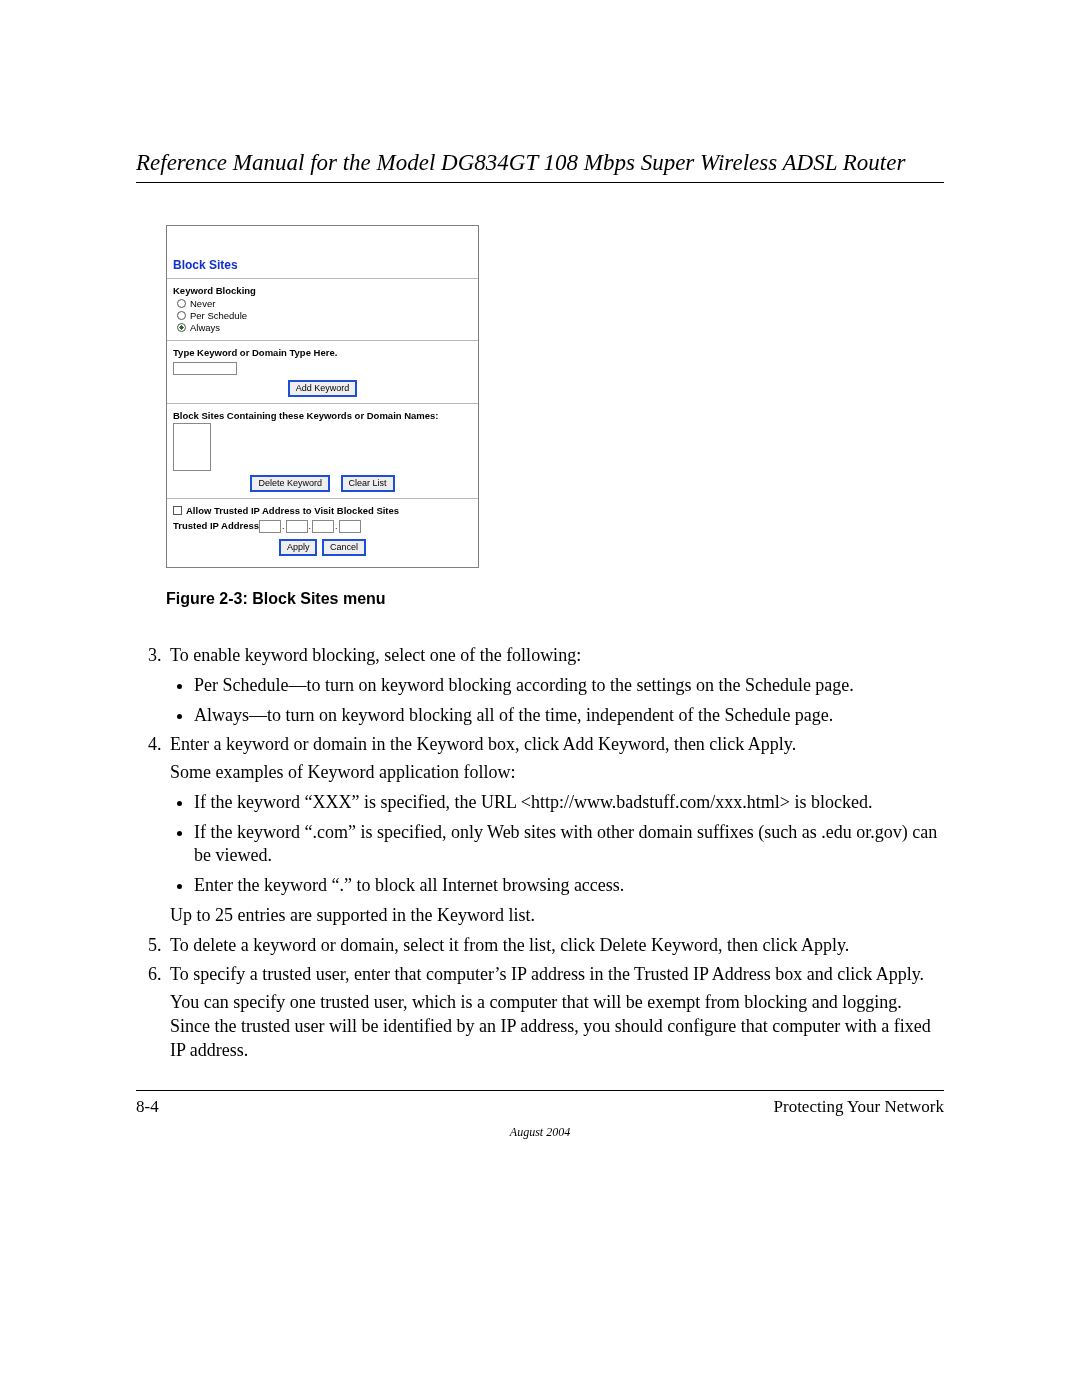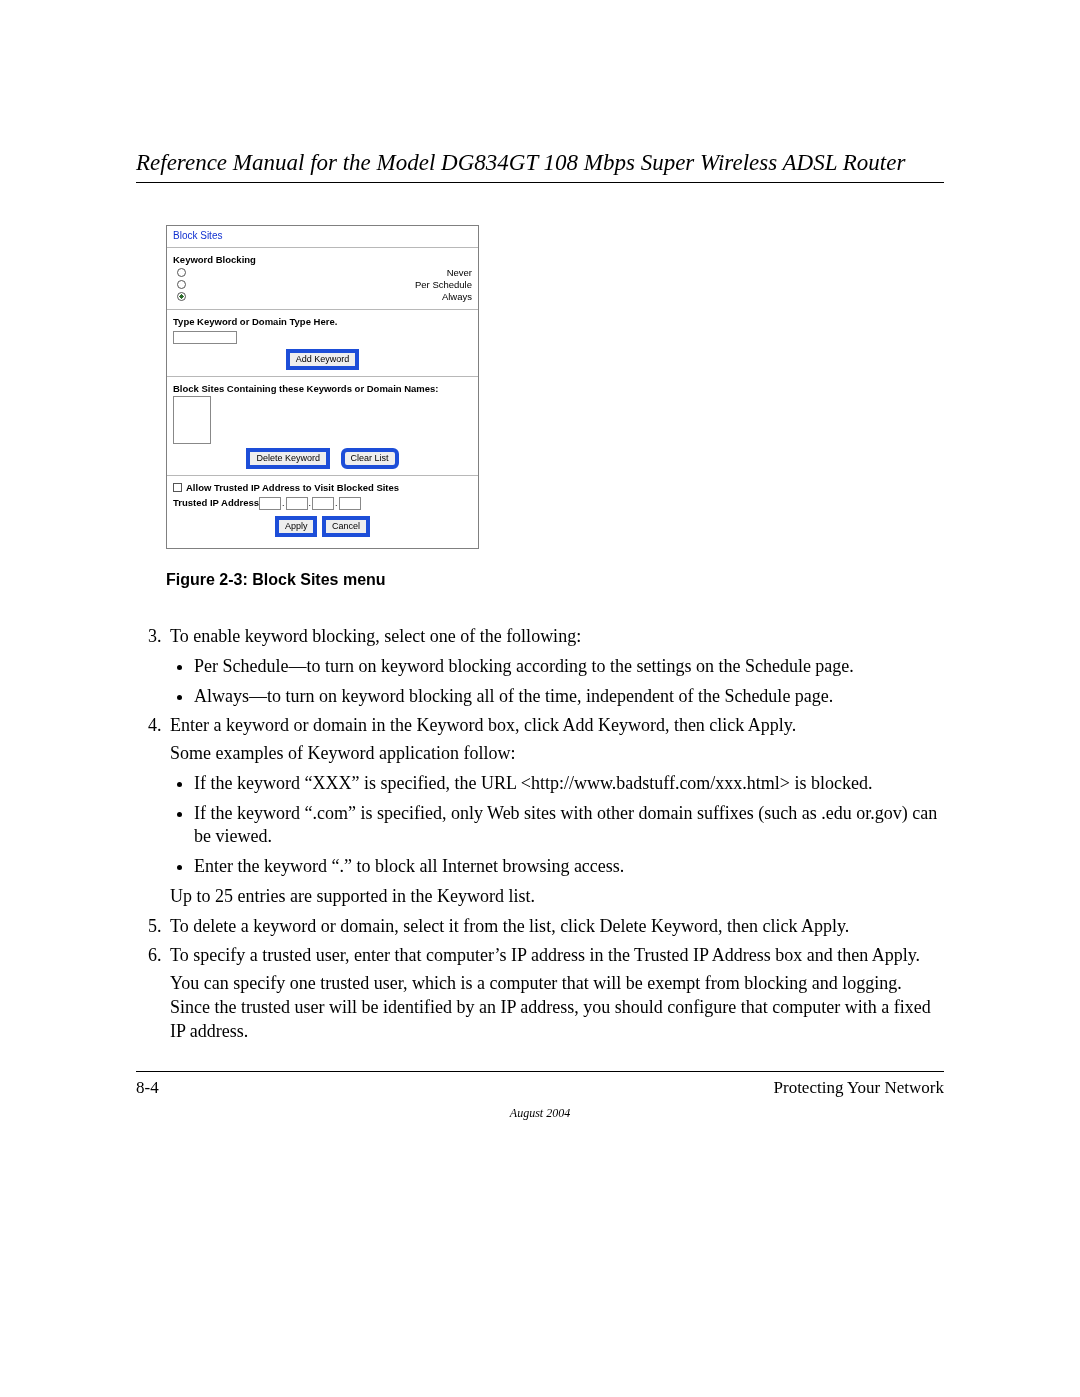--- a/index.html
+++ b/index.html
@@ -34,45 +34,46 @@
   }
   .screenshot {
     border: 1px solid #808080;
     background: #fff;
     font-family: Arial, sans-serif;
     font-size: 9.5px;
     color: #000;
   }
   .ss-title {
     color: #1030d0;
-    font-weight: normal;
-    font-size: 10px;
+    font-weight: bold;
+    font-size: 12px;
     border-bottom: 1px solid #b8b8b8;
     padding: 4px 6px 6px 6px;
+    margin-top: 28px;
   }
   .ss-section {
     border-bottom: 1px solid #b8b8b8;
     padding: 6px;
   }
   .ss-section.last { border-bottom: none; }
   .ss-bold { font-weight: bold; margin-bottom: 2px; }
-  .radio-row { display: flex; align-items: center; gap: 4px; margin: 1px 0 1px 4px; justify-content: space-between; }
+  .radio-row { display: flex; align-items: center; gap: 4px; margin: 1px 0 1px 4px; }
   .radio {
     width: 9px; height: 9px; border: 1px solid #555; border-radius: 50%;
     display: inline-block; background: #fff;
     box-sizing: border-box;
   }
   .radio.checked { background: radial-gradient(#2a6a2a 0 40%, #fff 45% 100%); }
   .tiny-input {
     border: 1px solid #888; background: #fff; height: 13px; box-sizing: border-box;
     display: inline-block;
   }
   .center { text-align: center; }
   .mini-btn {
-    display: inline-block; border: 4px solid #1d4ed8; background: #eee;
+    display: inline-block; border: 2px solid #1d4ed8; background: #eee;
     font-size: 9px; padding: 1px 6px; line-height: 11px;
     font-family: Arial, sans-serif;
   }
   .listarea {
     border: 1px solid #888; height: 46px; width: 36px; margin: 2px 0 4px 0; background: #fff;
   }
   .checkbox {
     width: 9px; height: 9px; border: 1px solid #555; display: inline-block;
     background: #fff; box-sizing: border-box; margin-right: 4px;
     vertical-align: middle;
@@ -154,21 +155,21 @@
         <div class="center" style="margin-top:3px;">
           <span class="mini-btn">Add Keyword</span>
         </div>
       </div>
 
       <div class="ss-section">
         <div class="ss-bold">Block Sites Containing these Keywords or Domain Names:</div>
         <div class="listarea"></div>
         <div class="center">
           <span class="mini-btn">Delete Keyword</span>
-          <span class="mini-btn" style="margin-left:8px;border-radius:6px;">Clear List</span>
+          <span class="mini-btn" style="margin-left:8px;">Clear List</span>
         </div>
       </div>
 
       <div class="ss-section last">
         <div style="display:flex; align-items:center;">
           <span class="checkbox"></span>
           <span class="ss-bold" style="margin:0;">Allow Trusted IP Address to Visit Blocked Sites</span>
         </div>
         <div class="ip-row">
           <span class="ss-bold">Trusted IP Address</span>
@@ -204,21 +205,21 @@
       <div class="para">Some examples of Keyword application follow:</div>
       <ul class="sub">
         <li>If the keyword “XXX” is specified, the URL &lt;http://www.badstuff.com/xxx.html&gt; is blocked.</li>
         <li>If the keyword “.com” is specified, only Web sites with other domain suffixes (such as .edu or.gov) can be viewed.</li>
         <li>Enter the keyword “.” to block all Internet browsing access.</li>
       </ul>
       <div>Up to 25 entries are supported in the Keyword list.</div>
     </li>
     <li>To delete a keyword or domain, select it from the list, click Delete Keyword, then click Apply.</li>
     <li>
-      <div>To specify a trusted user, enter that computer’s IP address in the Trusted IP Address box and then Apply.</div>
+      <div>To specify a trusted user, enter that computer’s IP address in the Trusted IP Address box and click Apply.</div>
       <div class="para">You can specify one trusted user, which is a computer that will be exempt from blocking and logging. Since the trusted user will be identified by an IP address, you should configure that computer with a fixed IP address.</div>
     </li>
   </ol>
 
   <div class="footer">
     <hr class="rule">
     <div class="footer-row">
       <span>8-4</span>
       <span>Protecting Your Network</span>
     </div>

